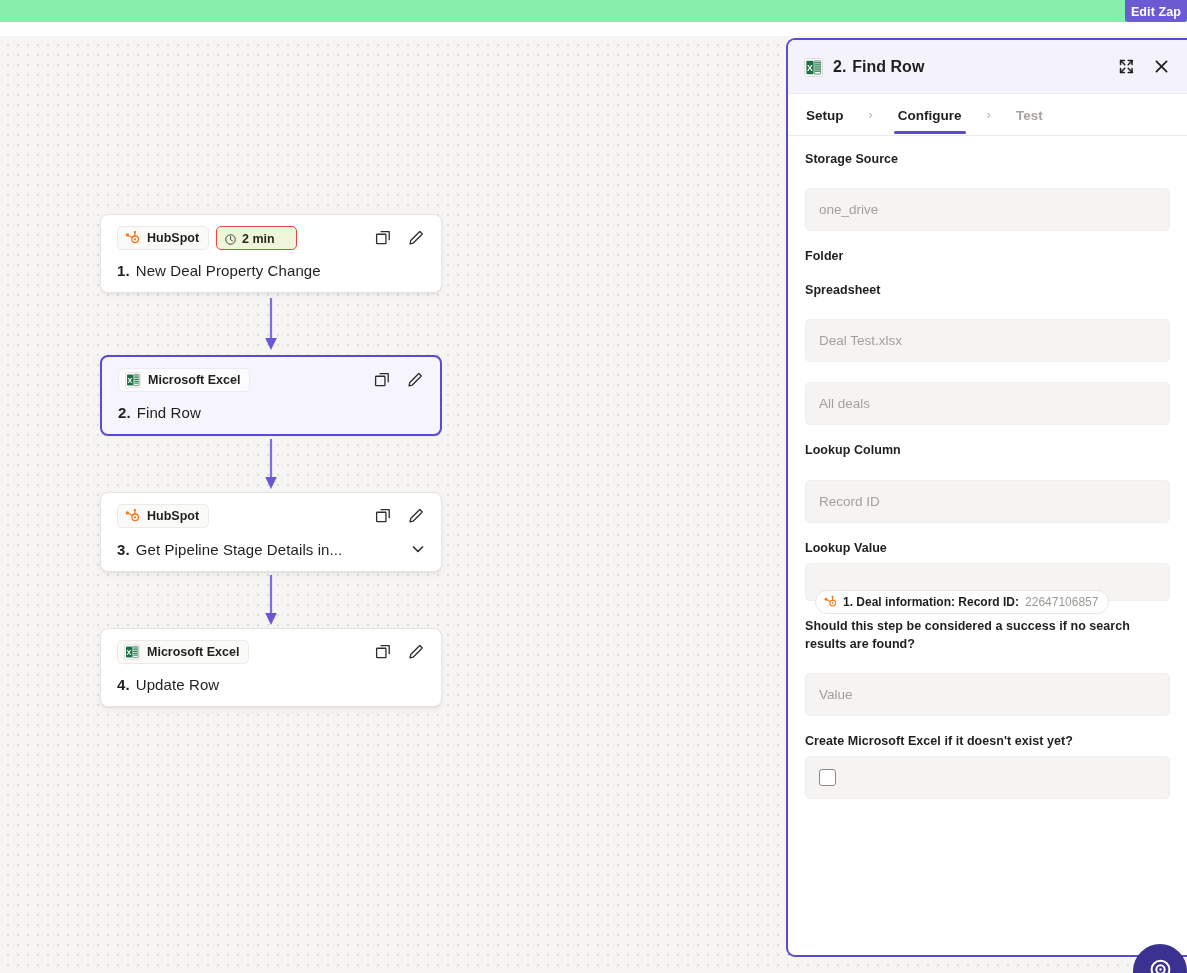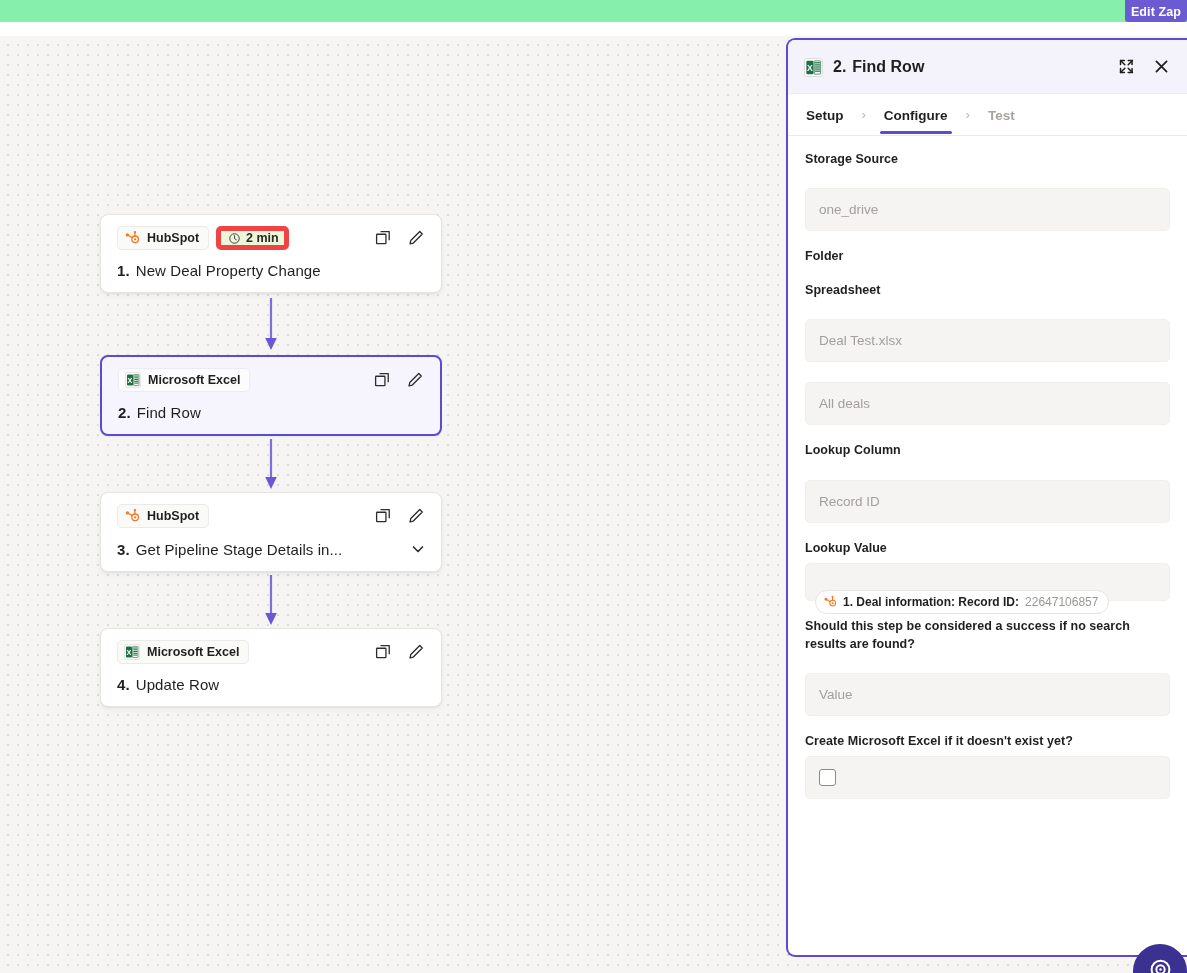--- a/index.html
+++ b/index.html
@@ -104,26 +104,26 @@
   .node.selected .app-chip { background: #fcfcfe; border-color: #eceaf8; }
   .app-chip .label {
     font-size: 12.5px;
     font-weight: bold;
     color: #201f1e;
     white-space: nowrap;
   }
 
   .time-chip {
     display: inline-flex;
-    align-items: center;
+    align-items: flex-end;
     gap: 5px;
     background: #eef6d9;
-    border: 5px solid #ef4444;
+    border: 1px solid #ef4444;
     border-radius: 5px;
-    padding: 3px 5px 3px 7px;
+    padding: 3px 21px 3px 7px;
     height: 24px;
   }
   .time-chip .label {
     font-size: 12.5px;
     font-weight: bold;
     color: #2b2a28;
     white-space: nowrap;
   }
 
   .node-actions {
@@ -199,21 +199,21 @@
     margin-left: auto;
     display: flex;
     align-items: center;
     gap: 16px;
   }
 
   .tabs {
     height: 42px;
     display: flex;
     align-items: center;
-    gap: 2px;
+    gap: 9px;
     padding: 0 16px;
     border-bottom: 1px solid #eceae6;
   }
   .tab {
     font-size: 13.5px;
     font-weight: bold;
     color: #201f1e;
     padding: 11px 2px 10px 2px;
     cursor: pointer;
     position: relative;

